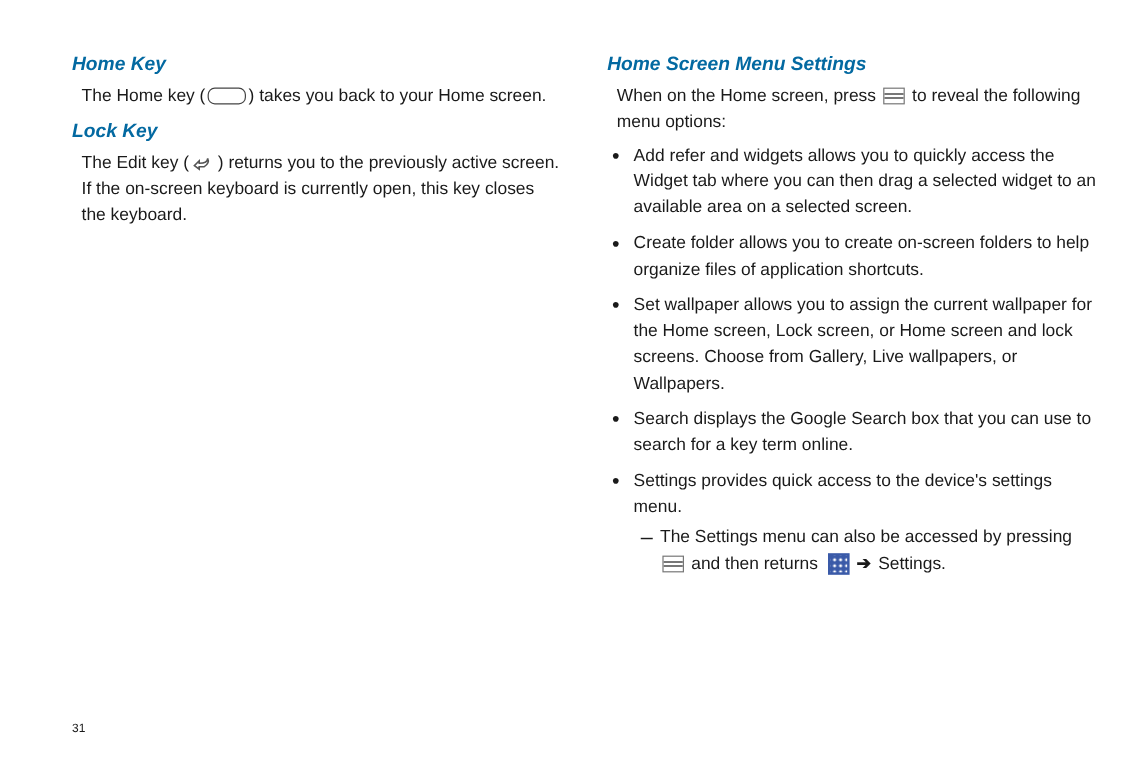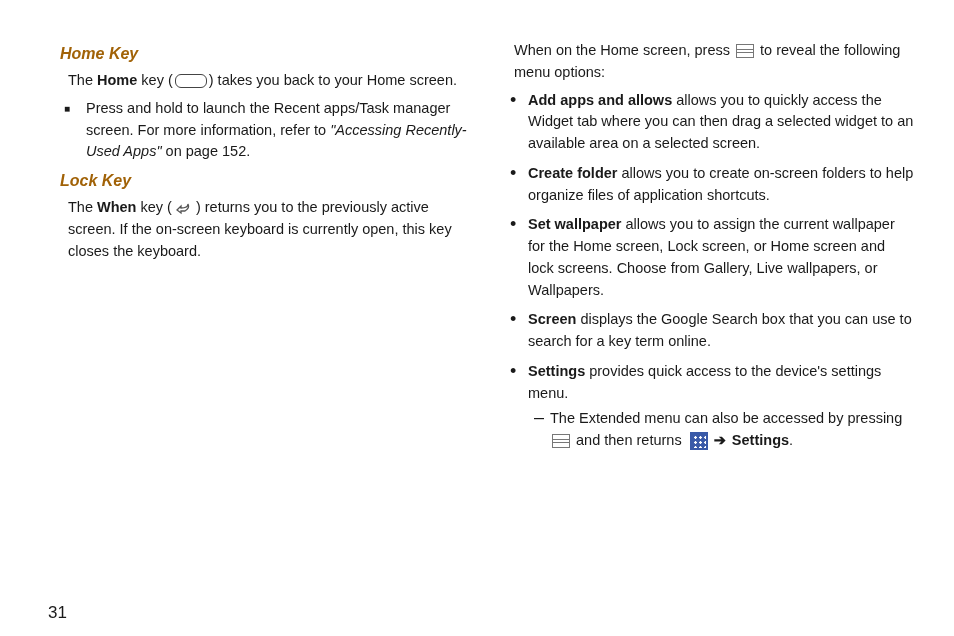--- a/index.html
+++ b/index.html
@@ -17,28 +17,28 @@
       display: flex;
       padding: 36px 40px 20px 60px;
       gap: 38px;
     }
     .column {
       flex: 1;
     }
     .heading {
       font-weight: bold;
       font-style: italic;
-      color: #a16207;
+      color: #0369a1;
       font-size: 16px;
       margin: 6px 0 2px 0;
     }
     .para {
       margin: 4px 0 6px 8px;
     }
-    .bold { font-weight: bold; text-align: center; }
+    .bold { font-weight: normal; text-align: center; }
     .italic { font-style: italic; }
     .sq-bullet {
       list-style: none;
       padding-left: 22px;
       margin: 6px 0;
     }
     .sq-bullet li::before {
       content: "■";
       position: absolute;
       margin-left: -22px;
@@ -121,62 +121,58 @@
       position: absolute;
       inset: 2px;
       background-image:
         radial-gradient(circle, #fff 1px, transparent 1.5px);
       background-size: 5px 5px;
       background-position: 1px 1px;
     }
     .arrow { font-weight: bold; margin: 0 2px; }
     .page-num {
       position: absolute;
-      left: 48px;
+      left: 60px;
       top: 600px;
-      font-size: 17px;
+      font-size: 10px;
     }
   </style>
 </head>
 <body>
 
 <div class="page">
   <div class="column">
     <div class="heading">Home Key</div>
     <div class="para">
       <span>The </span><span class="bold">Home</span><span> key (</span><span class="icon-home"></span><span>) takes you back to your Home screen.</span>
     </div>
-    <ul class="sq-bullet">
-      <li>
-        <span>Press and hold to launch the Recent apps/Task manager screen. For more information, refer to </span><span class="italic">"Accessing Recently-Used Apps"</span><span>  on page 152.</span>
-      </li>
-    </ul>
 
     <div class="heading">Lock Key</div>
 
     <div class="para">
-      <span>The </span><span class="bold">When</span><span> key (</span><span class="icon-back"><svg width="20" height="14" viewBox="0 0 20 14">
+      <span>The </span><span class="bold">Edit</span><span> key (</span><span class="icon-back"><svg width="20" height="14" viewBox="0 0 20 14">
             <path d="M3 9 L7 5 L7 7 Q14 7 14 3 Q16 7 11 10 L7 10 L7 12 Z" fill="none" stroke="#555" stroke-width="1.3"></path>
           </svg></span><span>) returns you to the previously active screen. If the on-screen keyboard is currently open, this key closes the keyboard.</span>
     </div>
   </div>
 
   <div class="column">
+    <div class="heading">Home Screen Menu Settings</div>
     <div class="para">
       <span>When on the Home screen, press </span><span class="icon-menu"></span><span> to reveal the following menu options:</span>
     </div>
     <ul class="dot-bullet">
-      <li><span class="bold">Add apps and allows</span><span> allows you to quickly access the Widget tab where you can then drag a selected widget to an available area on a selected screen.</span></li>
+      <li><span class="bold">Add refer and widgets</span><span> allows you to quickly access the Widget tab where you can then drag a selected widget to an available area on a selected screen.</span></li>
       <li><span class="bold">Create folder</span><span> allows you to create on-screen folders to help organize files of application shortcuts.</span></li>
       <li><span class="bold">Set wallpaper</span><span> allows you to assign the current wallpaper for the Home screen, Lock screen, or Home screen and lock screens. Choose from Gallery, Live wallpapers, or Wallpapers.</span></li>
-      <li><span class="bold">Screen</span><span> displays the Google Search box that you can use to search for a key term online.</span></li>
+      <li><span class="bold">Search</span><span> displays the Google Search box that you can use to search for a key term online.</span></li>
       <li><span class="bold">Settings</span><span> provides quick access to the device's settings menu.</span>
         <ul class="dash-bullet">
           <li>
-            <span>The Extended menu can also be accessed by pressing </span><span class="icon-menu"></span><span> and then returns </span><span class="icon-apps"></span><span class="arrow">➔</span> <span class="bold">Settings</span><span>.</span>
+            <span>The Settings menu can also be accessed by pressing </span><span class="icon-menu"></span><span> and then returns </span><span class="icon-apps"></span><span class="arrow">➔</span> <span class="bold">Settings</span><span>.</span>
           </li>
         </ul>
       </li>
     </ul>
   </div>
 </div>
 
 <div class="page-num">31</div>
 
 </body></html>

